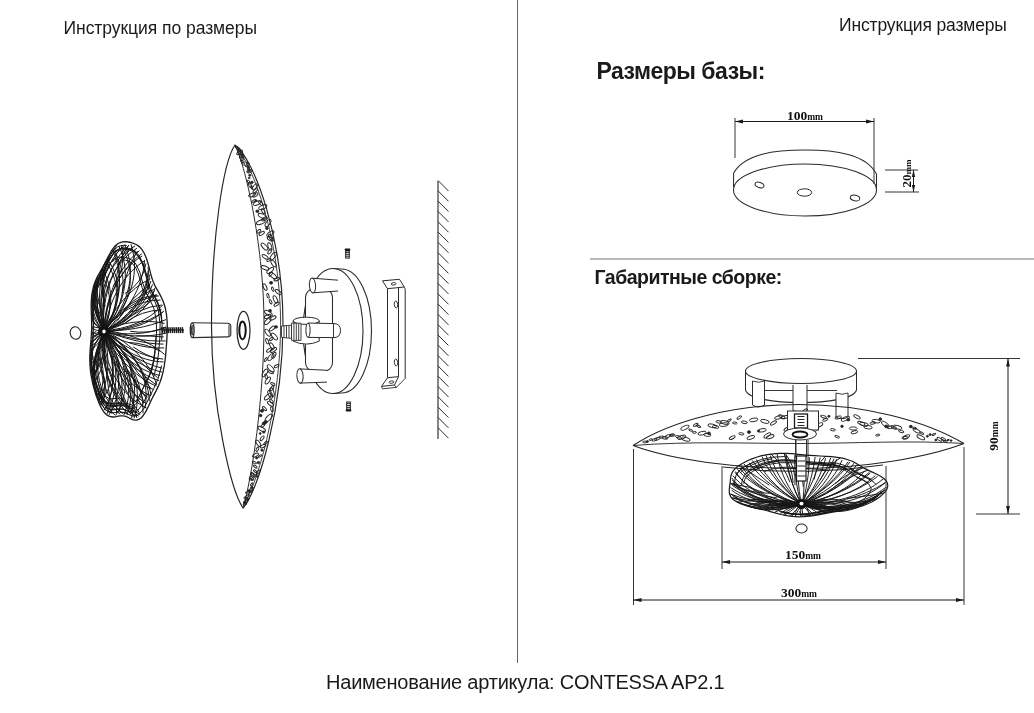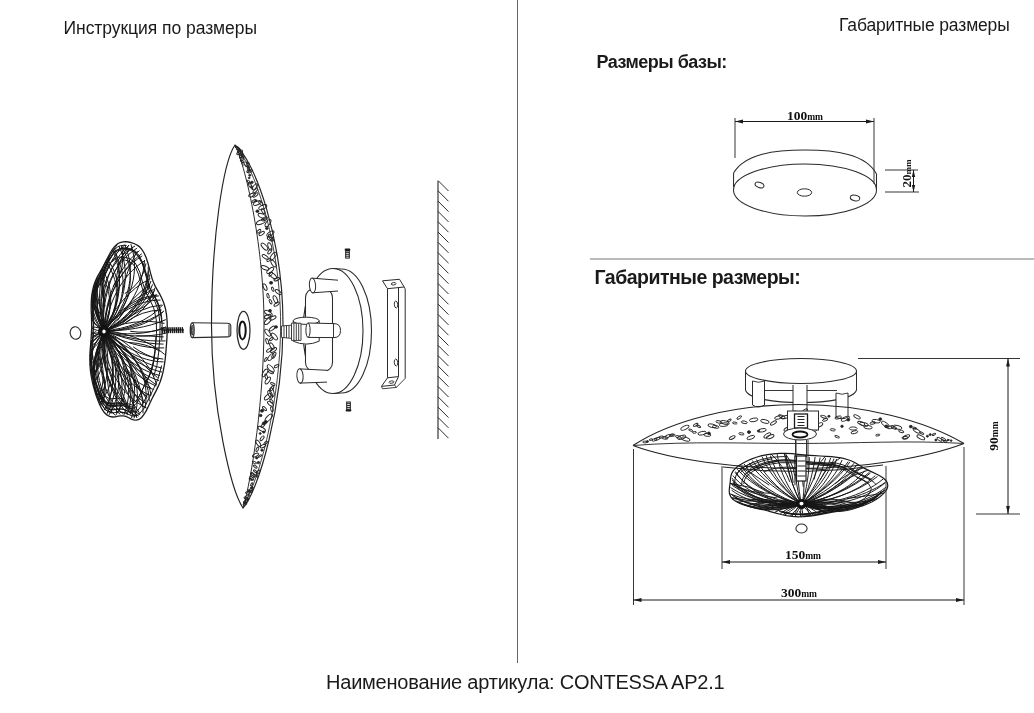--- a/index.html
+++ b/index.html
@@ -416,15 +416,15 @@
 <line x1="633.5" y1="449.0" x2="633.5" y2="605.0" stroke="#2b2b2b" stroke-width="0.95"></line>
 <line x1="964.0" y1="447.0" x2="964.0" y2="605.0" stroke="#2b2b2b" stroke-width="0.95"></line>
 <line x1="633.5" y1="600.0" x2="964.0" y2="600.0" stroke="#1a1a1a" stroke-width="1.0"></line>
 <polygon points="633.5,600.0 641.5,598.1 641.5,601.9" fill="#1a1a1a"></polygon>
 <polygon points="964.0,600.0 956.0,601.9 956.0,598.1" fill="#1a1a1a"></polygon>
 <text x="997.5" y="436" transform="rotate(-90 997.5 436)" text-anchor="middle" font-family="Liberation Serif" font-weight="bold" font-size="13.5" fill="#111">90<tspan font-size="9.5">mm</tspan></text>
 <text x="803" y="559" text-anchor="middle" font-family="Liberation Serif" font-weight="bold" font-size="13.5" fill="#111">150<tspan font-size="9.5">mm</tspan></text>
 <text x="799" y="597" text-anchor="middle" font-family="Liberation Serif" font-weight="bold" font-size="13.5" fill="#111">300<tspan font-size="9.5">mm</tspan></text>
 </svg>
 <div class="t" style="left:63.5px;top:17.5px;font-size:17.5px;letter-spacing:-0.05px">Инструкция по размеры</div>
-<div class="t" style="left:839px;top:15px;font-size:17.5px;letter-spacing:-0.15px">Габаритные размеры</div>
-<div class="t" style="left:596.5px;top:52px;font-size:18px;font-weight:bold;letter-spacing:-0.5px">Размеры базы:</div>
-<div class="t" style="left:594.5px;top:266px;font-size:19.5px;font-weight:bold;letter-spacing:-0.5px">Габаритные размеры:</div>
+<div class="t" style="left:839px;top:15px;font-size:17.5px;letter-spacing:-0.15px">Инструкция размеры</div>
+<div class="t" style="left:596.5px;top:58px;font-size:23px;font-weight:bold;letter-spacing:-0.5px">Размеры базы:</div>
+<div class="t" style="left:594.5px;top:266px;font-size:19.5px;font-weight:bold;letter-spacing:-0.5px">Габаритные сборке:</div>
 <div class="t" style="left:326px;top:671px;font-size:20px;letter-spacing:-0.22px">Наименование артикула: CONTESSA AP2.1</div>
 </body></html>

